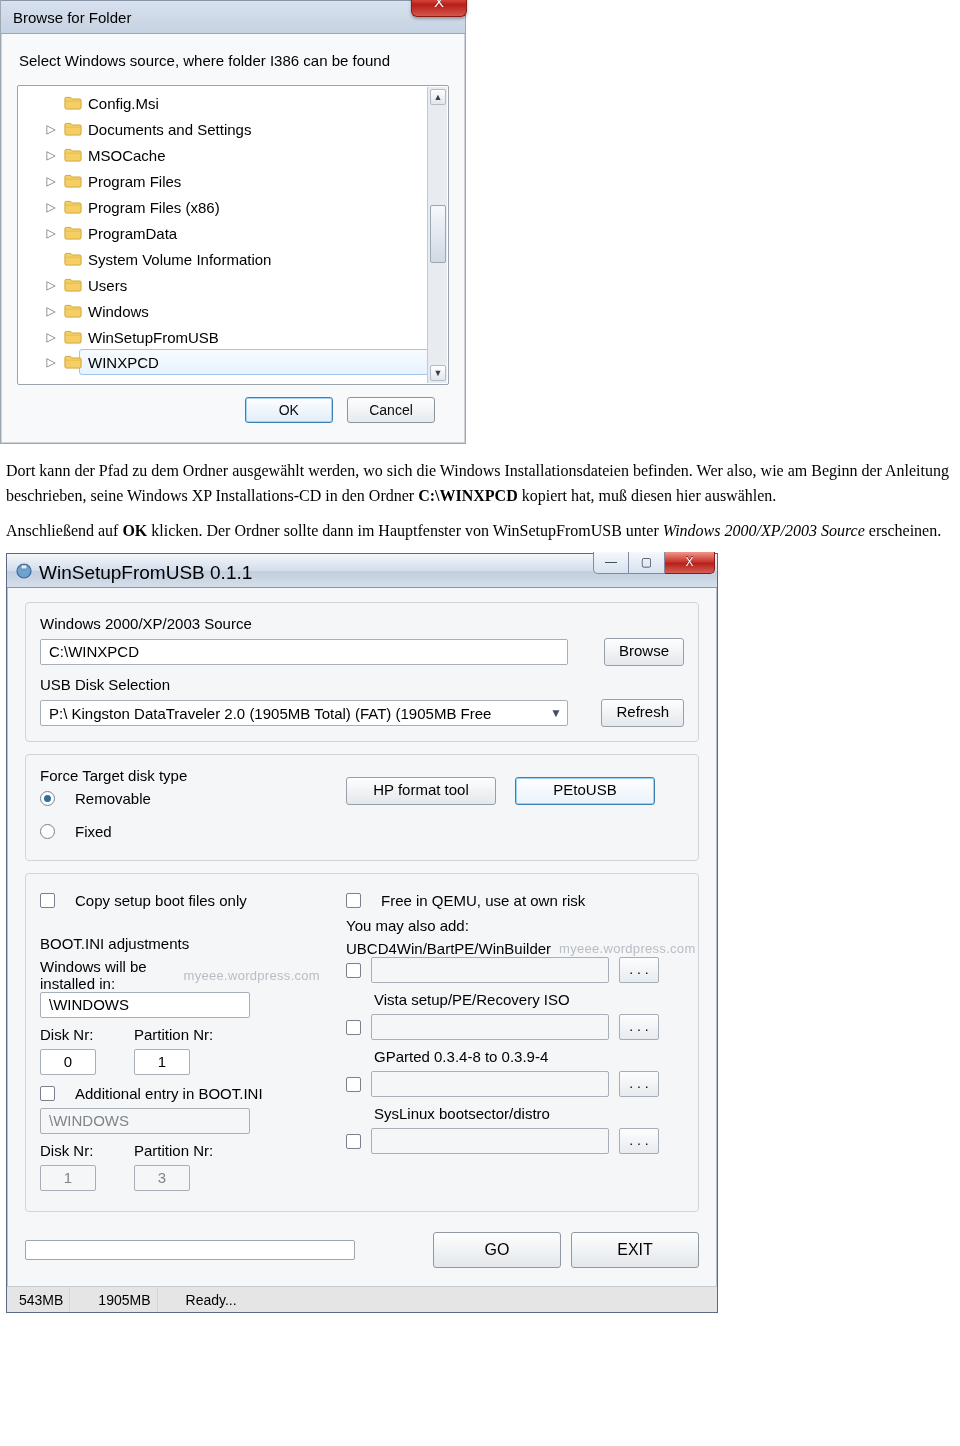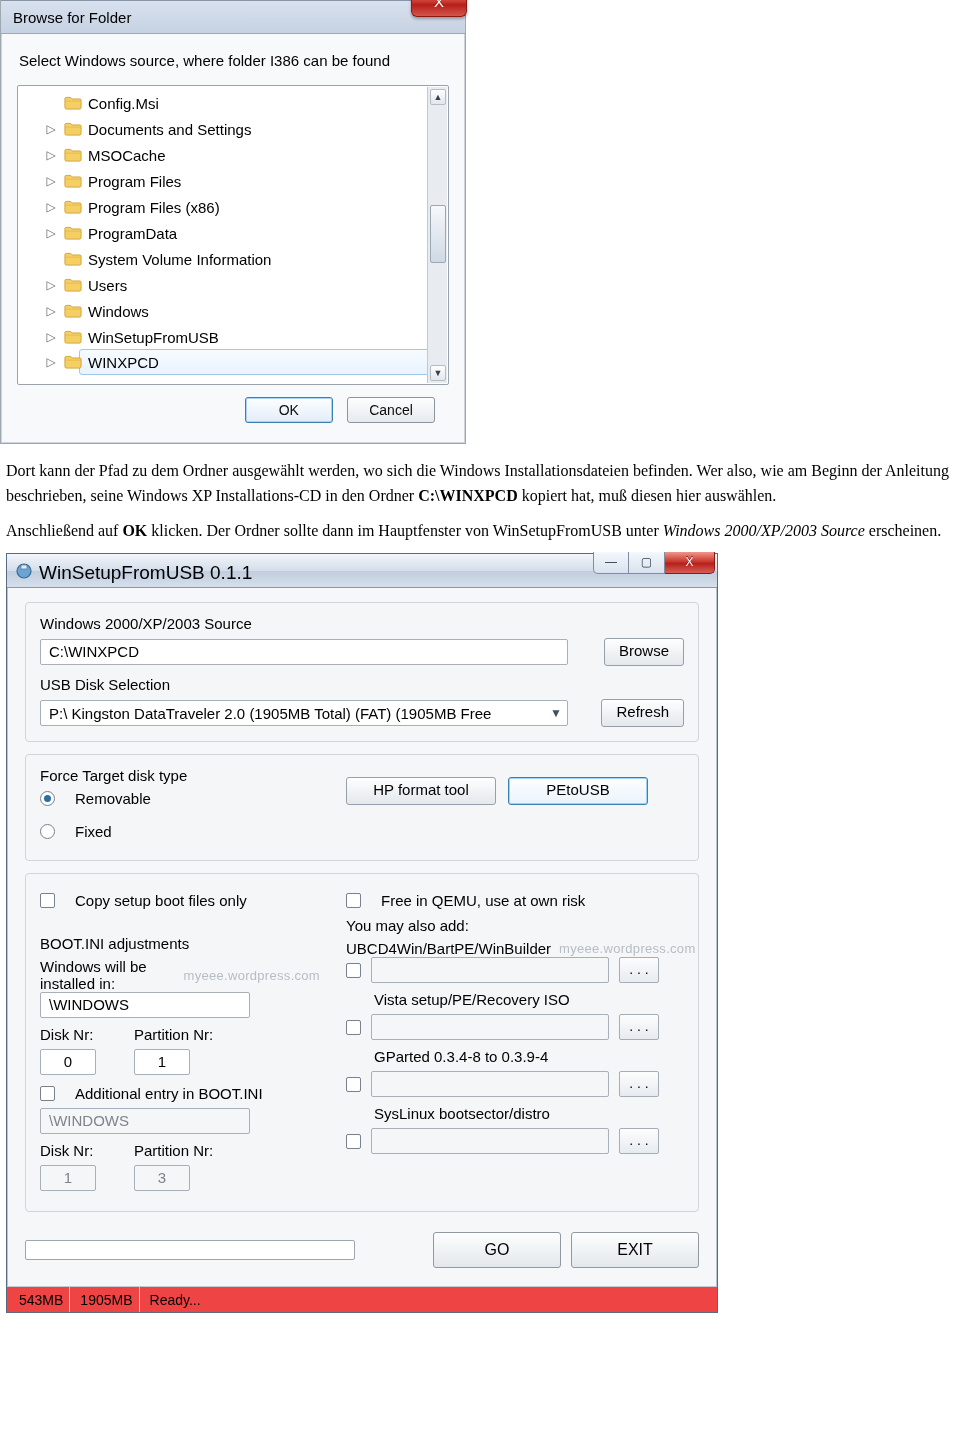--- a/index.html
+++ b/index.html
@@ -190,22 +190,22 @@
     width:330px; height:20px; border:1px solid #9da5ae; background:#fff;
     border-radius:2px;
   }
   .big-btn {
     width:128px; height:36px; font-size:16px;
     background:linear-gradient(#fdfefe,#e3e7eb);
     border:1px solid #9099a2; border-radius:3px; cursor:pointer;
     display:inline-flex; align-items:center; justify-content:center;
   }
   .statusbar {
-    border-top:1px solid #c5cbd2; height:26px; background:#ef4444;
-    display:flex; align-items:center; font-size:14px; padding-left:6px; gap:4px;
+    border-top:1px solid #c5cbd2; height:26px; background:#e5e5e5;
+    display:flex; align-items:center; font-size:14px; padding-left:6px; gap:22px;
   }
   .status-cell { border-right:1px solid #d2d7dd; padding:0 6px; height:100%; line-height:26px; }
   .watermark {
     font-size:13px; color:#b7bdc4; letter-spacing:.3px;
   }
 </style>
 </head>
 <body>
 
 <div class="browse-dialog">
@@ -373,21 +373,21 @@
                 <span class="dot"></span>
               </span>
             <span>Removable</span>
           </div>
           <div class="radio-row" style="margin-top:16px;">
             <span class="radio-outer"></span>
             <span>Fixed</span>
           </div>
         </div>
         <div class="col">
-          <div class="row" style="gap:12px; margin-top:10px;">
+          <div class="row" style="gap:19px; margin-top:10px;">
             <span class="small-btn" style="width:150px; text-align:center;">HP format tool</span>
             <span class="small-btn accent" style="width:140px; text-align:center;">PEtoUSB</span>
           </div>
         </div>
       </div>
     </div>
 
     <div class="group">
       <div class="two-col">
         <div class="col" style="flex:0 0 280px;">

